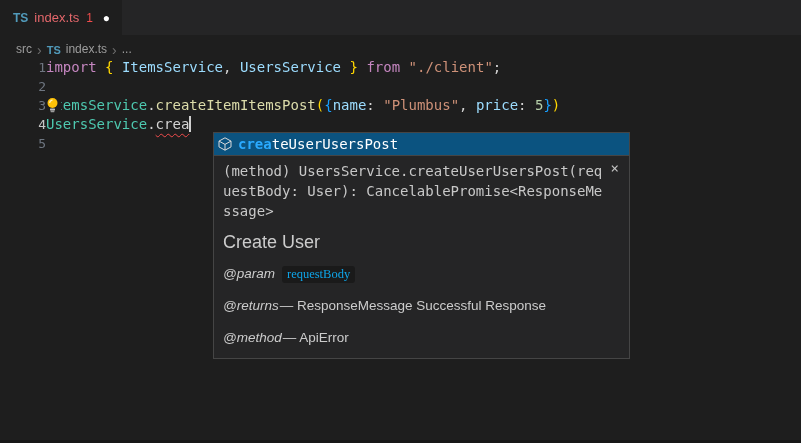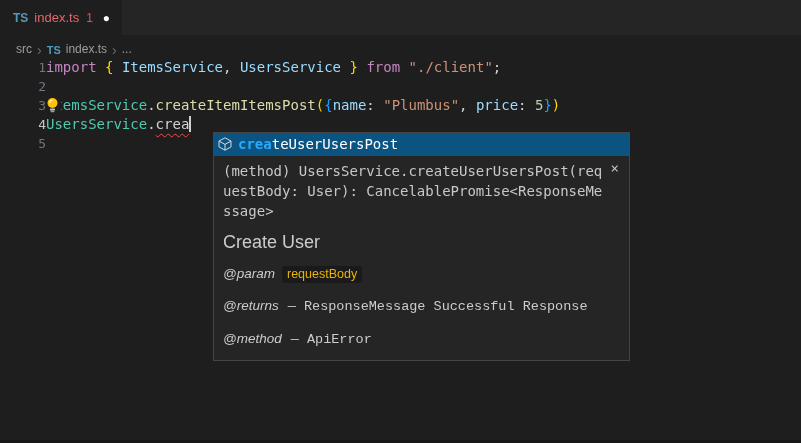--- a/index.html
+++ b/index.html
@@ -32,22 +32,22 @@
   .suggest { position:absolute; left:213px; top:132px; width:417px; box-sizing:border-box; border:1px solid #454545; background:#252526; z-index:5; }
   .suggest-row { height:22px; background:#0b5380; display:flex; align-items:center; gap:5px; padding:0 3px; font-family:"DejaVu Sans Mono", monospace; font-size:14px; color:#ffffff; cursor:pointer; }
   .suggest-row .kind-icon { flex:none; display:flex; align-items:center; }
   .match { color:#2aaaff; font-weight:bold; }
   .docs { position:relative; border-top:1px solid #454545; padding:5px 10px 10px 9px; }
   .sig { font-family:"DejaVu Sans Mono", monospace; font-size:14px; line-height:20px; color:#c8c8c8; width:380px; white-space:pre-wrap; word-break:break-all; }
   .close { position:absolute; top:5px; right:10px; color:#c5c5c5; font-size:14px; font-family:"DejaVu Sans Mono", monospace; cursor:pointer; line-height:14px; }
   .doc-desc { margin-top:11px; font-size:18px; color:#cccccc; line-height:20px; }
   .doc-tag { margin-top:12px; font-size:13.5px; color:#cccccc; line-height:20px; }
   .doc-tag-name { font-style:italic;text-align:center; }
-  .doc-code { font-family:Liberation Sans, sans-serif; font-size:12.5px; background:#1a1a1a; border-radius:3px; padding:1px 5px 2px; margin-left:7px; color:#eab308; }
-  .doc-text { margin-left:9px;font-family:Liberation Mono, monospace; }
+  .doc-code { font-family:Liberation Serif, serif; font-size:12.5px; background:#1a1a1a; border-radius:3px; padding:1px 5px 2px; margin-left:7px; color:#0ea5e9; }
+  .doc-text { margin-left:1px; }
   .bottom-shade { position:absolute; left:0; right:0; bottom:0; height:3px; background:#171717; }
 </style>
 </head>
 <body>
 
 <div class="screen">
 
   <div class="tabbar">
     <div class="tab">
       <span class="ts-icon">TS</span>

